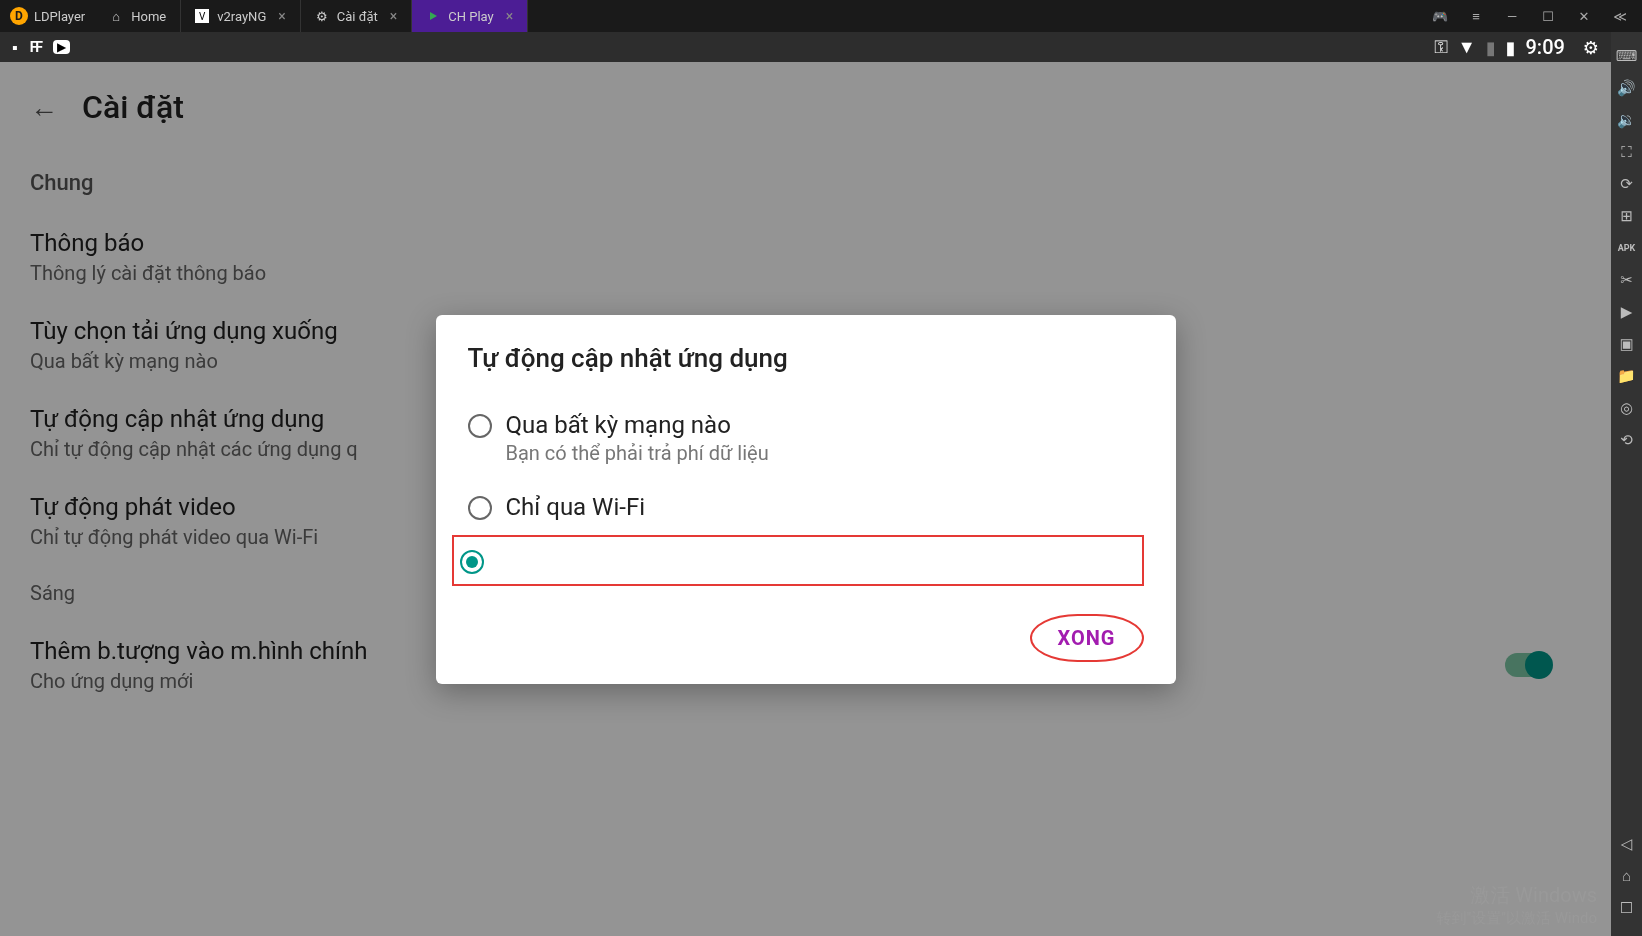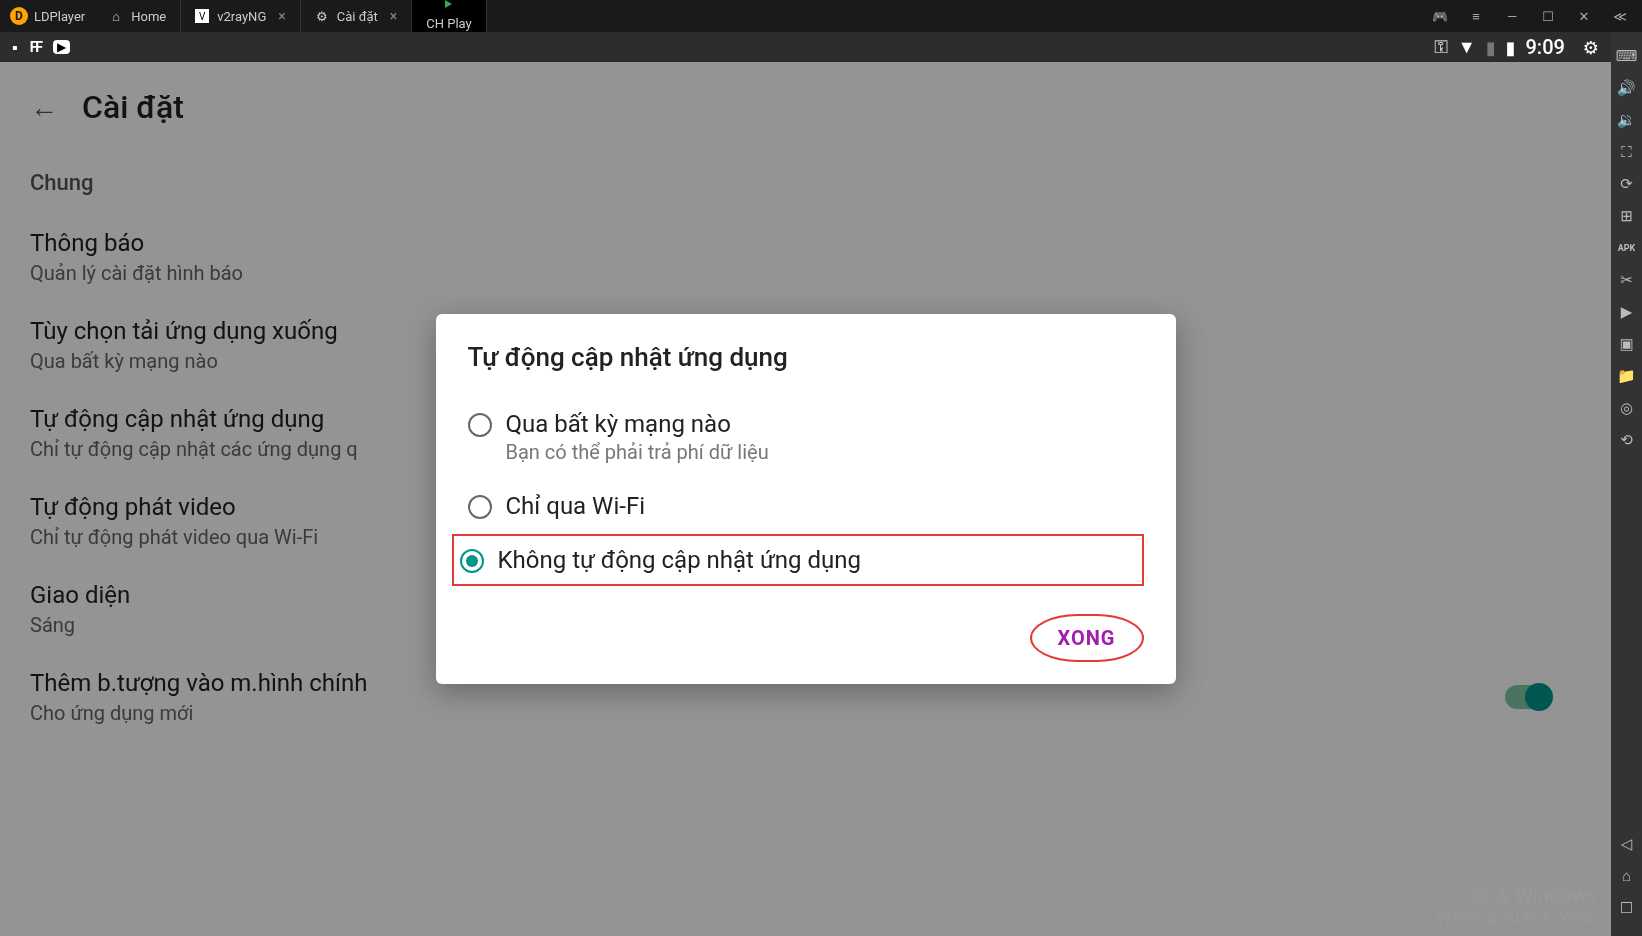--- a/index.html
+++ b/index.html
@@ -4,21 +4,21 @@
 <style>
 * { margin: 0; padding: 0; box-sizing: border-box; font-family: Roboto, Arial, sans-serif; }
 body { width: 1642px; height: 936px; background: #2d2d2d; overflow: hidden; position: relative; }
 
 
 .titlebar { height: 32px; background: #1a1a1a; display: flex; align-items: center; color: #ccc; font-size: 13px; }
 .logo { display: flex; align-items: center; padding: 0 10px; gap: 6px; }
 .logo-icon { width: 18px; height: 18px; background: #ffa500; border-radius: 50%; display: flex; align-items: center; justify-content: center; color: #1a1a1a; font-weight: bold; font-size: 12px; }
 .tabs { display: flex; align-items: center; height: 100%; }
 .tab { display: flex; align-items: center; padding: 0 14px; height: 100%; gap: 8px; border-right: 1px solid #333; cursor: pointer; }
-.tab.active { background: #000000; flex-direction: column; }
+.tab.active { background: #4c1d95; }
 .tab-icon { width: 14px; height: 14px; display: flex; align-items: center; justify-content: center; }
 .tab-close { color: #888; font-size: 14px; margin-left: 4px; }
 .titlebar-right { margin-left: auto; display: flex; align-items: center; gap: 12px; padding: 0 10px; color: #aaa; }
 .tb-btn { width: 24px; height: 24px; display: flex; align-items: center; justify-content: center; cursor: pointer; }
 
 
 .content-area { position: absolute; top: 32px; left: 0; right: 31px; bottom: 0; background: #fff; overflow: hidden; }
 
 
 .statusbar { height: 30px; background: #2d2d2d; display: flex; align-items: center; padding: 0 12px; color: #fff; }
@@ -126,36 +126,35 @@
   </div>
 
   <div class="page">
     <div class="page-header">
       <span class="back-arrow">←</span>
       <span class="page-title">Cài đặt</span>
     </div>
     <div class="section-title">Chung</div>
     <div class="setting-item">
       <div class="title">Thông báo</div>
-      <div class="subtitle">Quản lý cài đặt hình báo</div>
+      <div class="subtitle">Thông lý cài đặt thông báo</div>
     </div>
     <div class="setting-item">
       <div class="title">Tùy chọn tải ứng dụng xuống</div>
       <div class="subtitle">Qua bất kỳ mạng nào</div>
     </div>
     <div class="setting-item">
       <div class="title">Tự động cập nhật ứng dụng</div>
       <div class="subtitle">Chỉ tự động cập nhật các ứng dụng q</div>
     </div>
     <div class="setting-item">
       <div class="title">Tự động phát video</div>
       <div class="subtitle">Chỉ tự động phát video qua Wi-Fi</div>
     </div>
     <div class="setting-item">
-      <div class="title">Giao diện</div>
       <div class="subtitle">Sáng</div>
     </div>
     <div class="setting-item setting-with-toggle">
       <div>
         <div class="title">Thêm b.tượng vào m.hình chính</div>
         <div class="subtitle">Cho ứng dụng mới</div>
       </div>
       <div class="toggle">
           <div class="toggle-knob"></div>
         </div>
@@ -180,23 +179,20 @@
         <span class="radio-circle"></span>
         <div>
           <div class="radio-label">Chỉ qua Wi-Fi</div>
         </div>
       </div>
 
       <div class="radio-item highlighted">
         <span class="radio-circle selected">
             <span class="radio-dot"></span>
           </span>
-        <div>
-          <div class="radio-label">Không tự động cập nhật ứng dụng</div>
-        </div>
       </div>
 
       <div class="dialog-actions">
         <span class="done-btn">XONG</span>
       </div>
     </div>
   </div>
 
   <div class="watermark">
     <div class="l1">激活 Windows</div>

